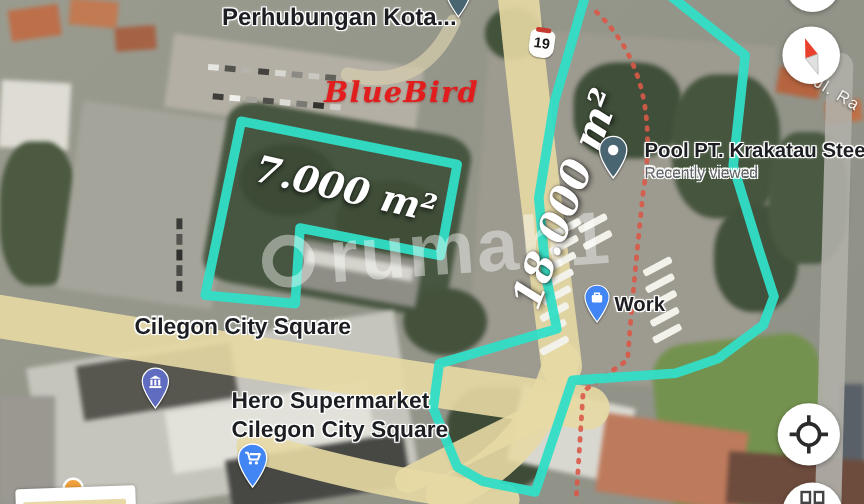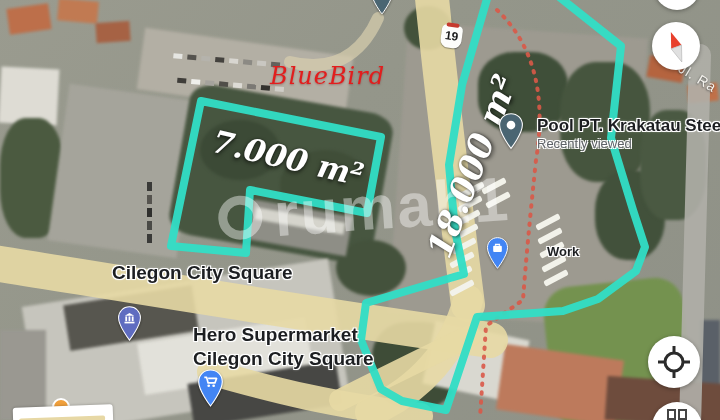--- a/index.html
+++ b/index.html
@@ -36,21 +36,21 @@
     color:#5f6368;font-size:13px;font-weight:normal;
     text-shadow:-1px -1px 0 #fff,1px -1px 0 #fff,-1px 1px 0 #fff,1px 1px 0 #fff;
   }
   .district{font-size:20px;}
   .big2{font-size:19px;line-height:24px;}
   .area-label{
     font-family:"DejaVu Serif",serif;font-style:italic;font-weight:bold;color:#fff;
     text-shadow:0 2px 4px rgba(0,0,0,.65),0 0 2px rgba(0,0,0,.4);z-index:4;position:absolute;white-space:nowrap;
   }
   .bluebird{
-    position:absolute;z-index:4;font-family:"DejaVu Serif",serif;font-style:italic;font-weight:normal;
+    position:absolute;z-index:4;font-family:"DejaVu Serif",serif;font-style:italic;font-weight:bold;
     font-size:24px;color:#e21d1d;letter-spacing:1px;text-shadow:0 1px 2px rgba(120,0,0,.35);text-align:right;
   }
   .street{
     position:absolute;z-index:4;color:#f5f3ee;font-size:14px;letter-spacing:1px;
     text-shadow:0 1px 2px rgba(60,60,60,.9);transform:rotate(31deg);transform-origin:left top;white-space:nowrap;
   }
   
   .pin{position:absolute;z-index:4;filter:drop-shadow(0 1px 1px rgba(0,0,0,.4));}
   
   .shield{
@@ -171,33 +171,34 @@
       <path d="M 201 101 L 381 137 L 367 213 L 250 190 L 246 253 L 171 246 Z"></path>
       <path d="M 489 -8 L 462 85 L 449 165 L 455 230 L 464 274 L 366 303 L 361 340 L 381 389 L 402 401 L 446 410 L 477 317 L 563 311 L 598 299 L 636 271 L 645 247 L 633 210 L 611 138 L 621 46 L 553 -8 Z"></path>
     </g>
   </svg>
 
   <div class="watermark">
     <span class="wm-ring"></span>
     <span class="wm-text">rumah1</span>
   </div>
 
+  <div class="lbl poi-name district" style="left:185px;top:4px;">Perhubungan Kota...</div>
 
   <div class="bluebird" style="left:270px;top:62px;">BlueBird</div>
 
   <div class="area-label" style="left:288px;top:158px;font-size:31px;transform:translate(-50%,-50%) rotate(13deg);">7.000 m²</div>
 
   <div class="area-label" style="left:472px;top:166px;font-size:34px;transform:translate(-50%,-50%) rotate(-69deg);">18.000 m²</div>
 
   <div class="lbl" style="left:537px;top:116px;">
     <div class="poi-name" style="font-size:17px;">Pool PT. Krakatau Steel</div>
     <div class="poi-sub">Recently viewed</div>
   </div>
 
-  <div class="lbl poi-name" style="left:512px;top:244px;font-size:13px;margin-left:35px;">Work</div>
+  <div class="lbl poi-name" style="left:512px;top:244px;font-size:17px;">Work</div>
 
   <div class="lbl" style="left:112px;top:261px;">
     <div class="poi-name big2">Cilegon City Square</div>
   </div>
 
   <div class="lbl" style="left:193px;top:323px;">
     <div class="poi-name big2">Hero Supermarket</div>
     <div class="poi-name big2">Cilegon City Square</div>
   </div>
 

